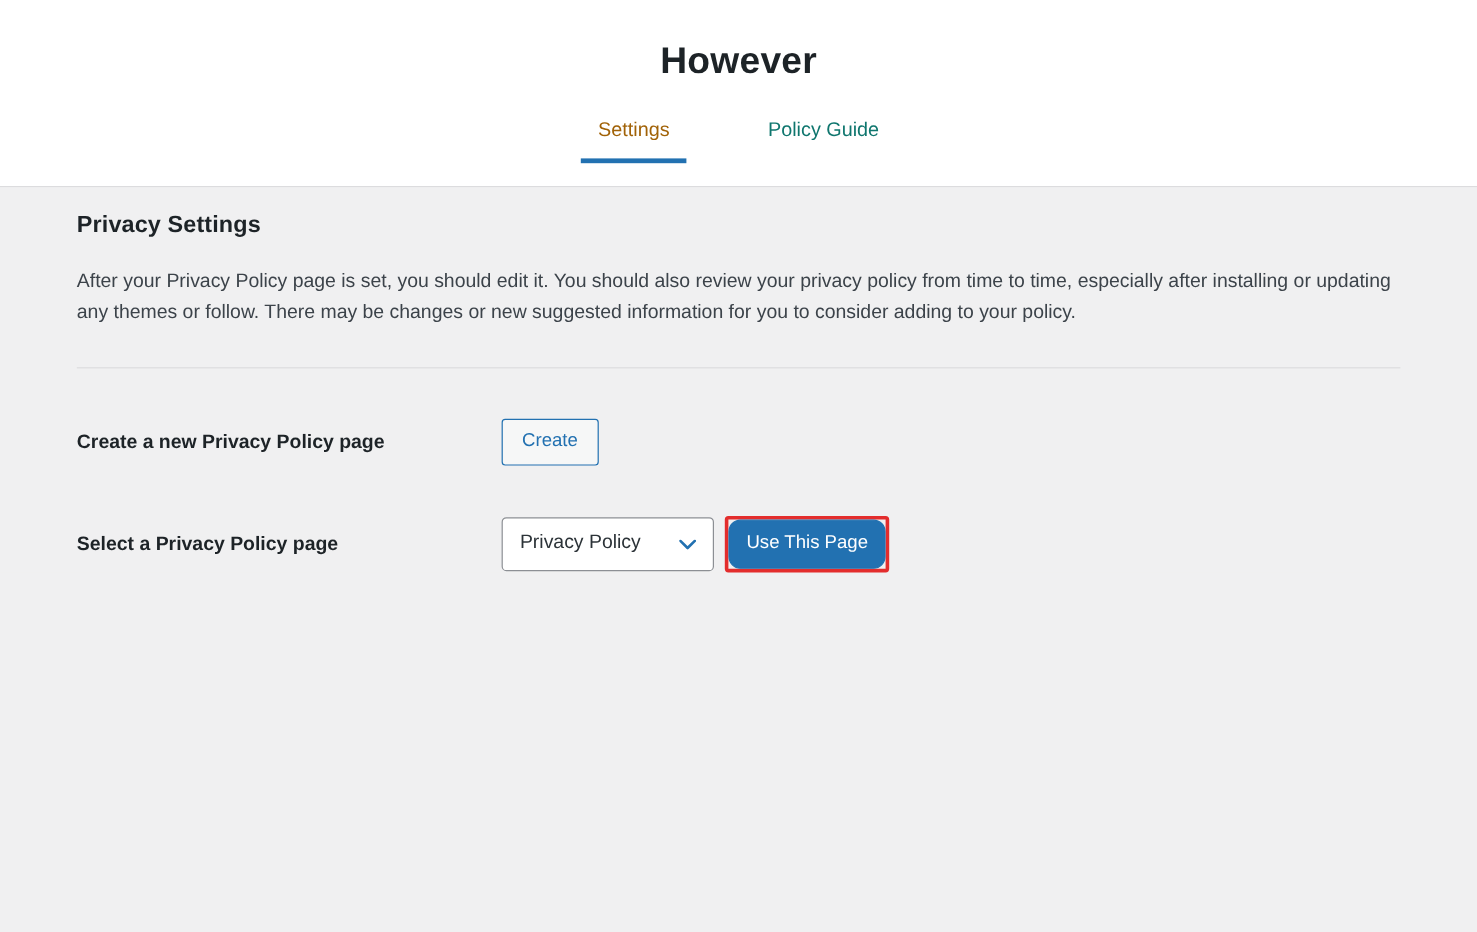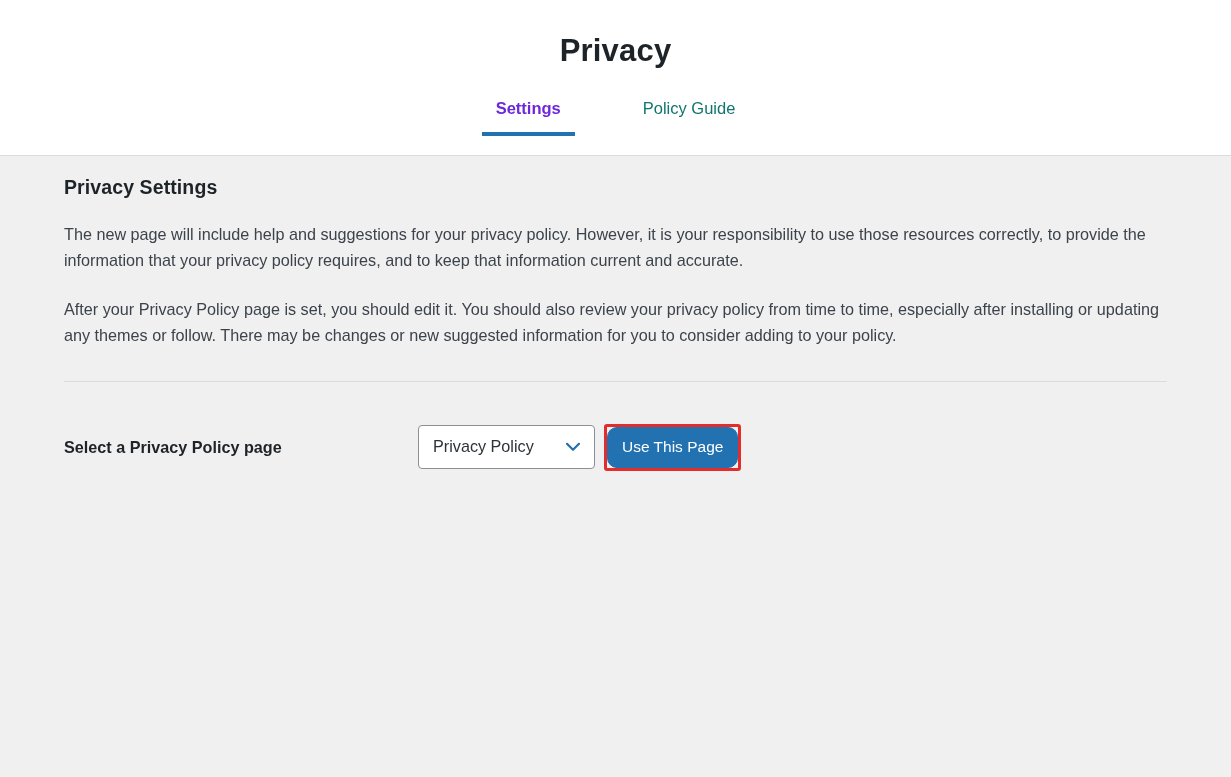--- a/index.html
+++ b/index.html
@@ -44,22 +44,22 @@
   }
   .nav-tab {
     font-size: 16.5px;
     color: #0f766e;
     padding: 0 14px 13px 14px;
     cursor: pointer;
     border-bottom: 4px solid transparent;
     line-height: 1.2;
   }
   .nav-tab.active {
-    color: #6d28d9;
-    font-weight: bold;
+    color: #a16207;
+    font-weight: normal;
     border-bottom: 4px solid #2271b1;
   }
   .content {
     padding: 0 64px;
     background: #f0f0f1;
   }
   .section-title {
     font-size: 19.5px;
     font-weight: bold;
     color: #1d2327;
@@ -117,20 +117,21 @@
     background: #ffffff;
     border: 1px solid #8c8f94;
     border-radius: 4px;
     font-size: 16.2px;
     color: #2c3338;
     padding: 10px 60px 11px 14px;
     font-family: "Liberation Sans", sans-serif;
     cursor: pointer;
     min-width: 162px;
     line-height: 1.3;
+    text-align: right;
   }
   .select-arrow {
     position: absolute;
     right: 15px;
     top: 50%;
     transform: translateY(-50%);
     pointer-events: none;
     display: block;
     width: 14px;
     height: 9px;
@@ -154,40 +155,43 @@
     font-family: "Liberation Sans", sans-serif;
     line-height: 1.3;
   }
 </style>
 </head>
 <body>
 
 <div class="page">
 
   <div class="header-area">
-    <h1 class="page-title">Privacy</h1>
+    <h1 class="page-title">However</h1>
     <div class="nav-tabs">
       <div class="nav-tab active">
         <span>Settings</span>
       </div>
       <div class="nav-tab">
         <span>Policy Guide</span>
       </div>
     </div>
   </div>
 
   <div class="content">
     <h2 class="section-title">Privacy Settings</h2>
 
-    <p class="para">The new page will include help and suggestions for your privacy policy. However, it is your responsibility to use those resources correctly, to provide the information that your privacy policy requires, and to keep that information current and accurate.</p>
     <p class="para">After your Privacy Policy page is set, you should edit it. You should also review your privacy policy from time to time, especially after installing or updating any themes or follow. There may be changes or new suggested information for you to consider adding to your policy.</p>
 
 
     <hr class="divider">
 
+    <div class="field-row">
+      <div class="field-label">Create a new Privacy Policy page</div>
+      <button class="btn-secondary">Create</button>
+    </div>
 
     <div class="field-row">
       <div class="field-label">Select a Privacy Policy page</div>
       <div class="select-wrap">
         <select class="select-box">
           <option>Privacy Policy</option>
         </select>
         <svg class="select-arrow" viewBox="0 0 14 9">
           <path d="M1 1.2 L7 7.2 L13 1.2" fill="none" stroke="#2271b1" stroke-width="2.2" stroke-linecap="round" stroke-linejoin="round"></path>
         </svg>

